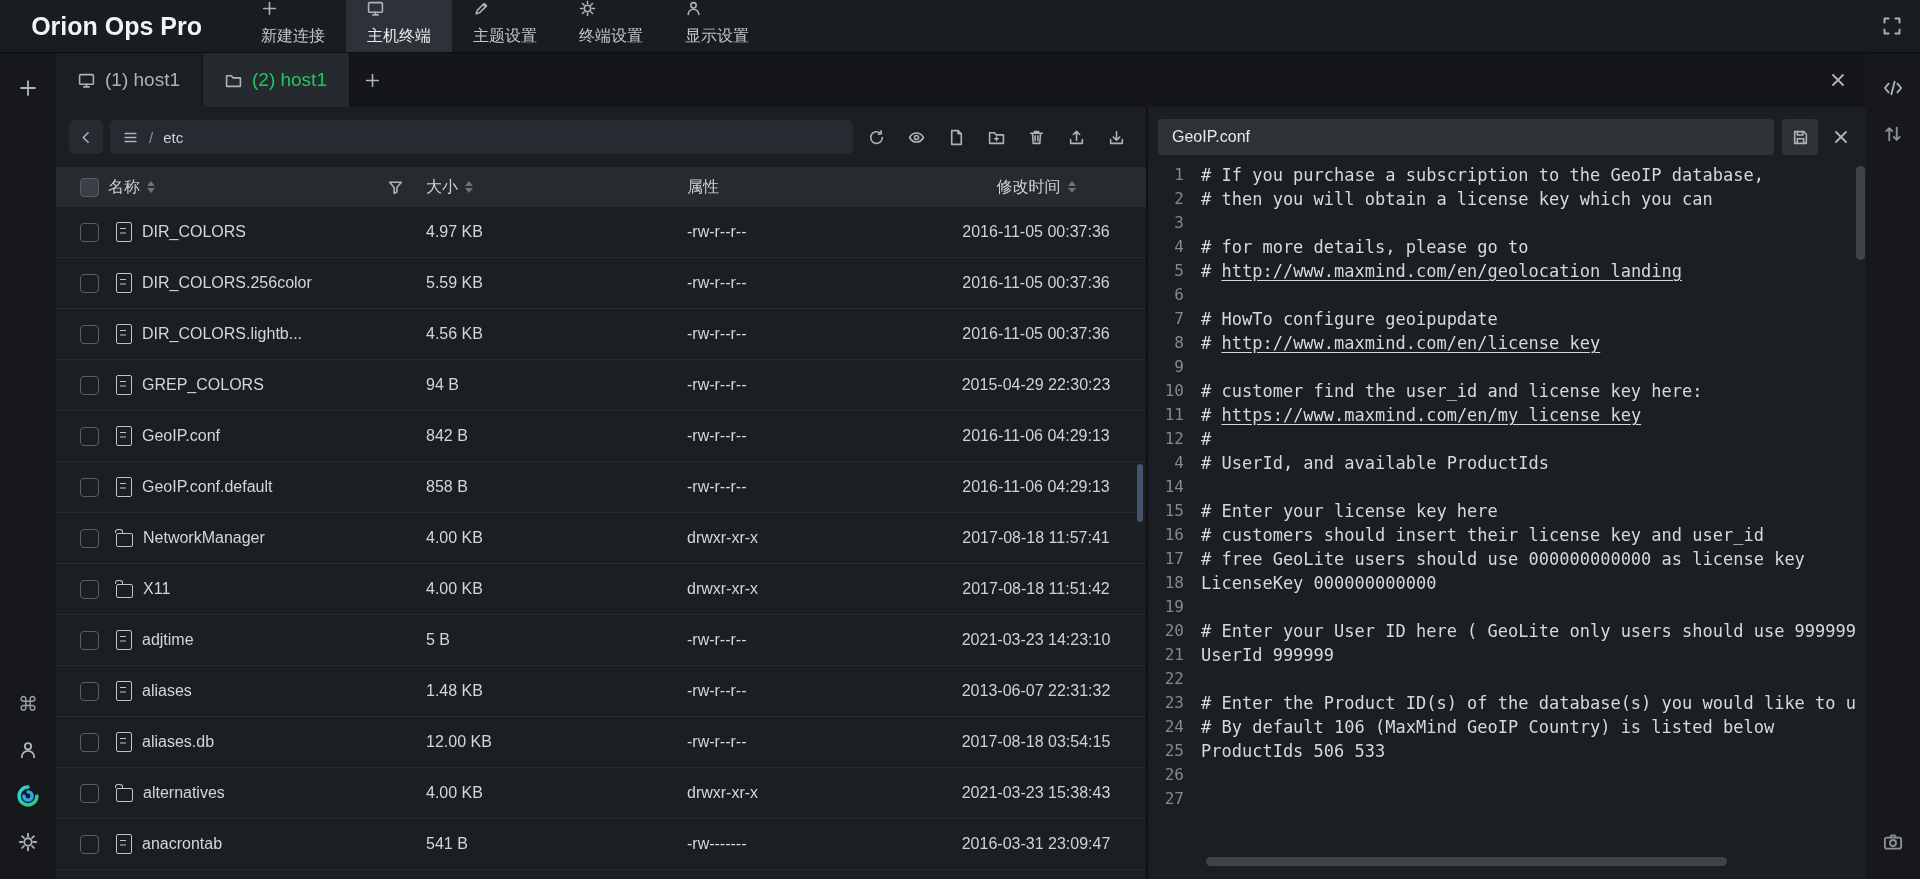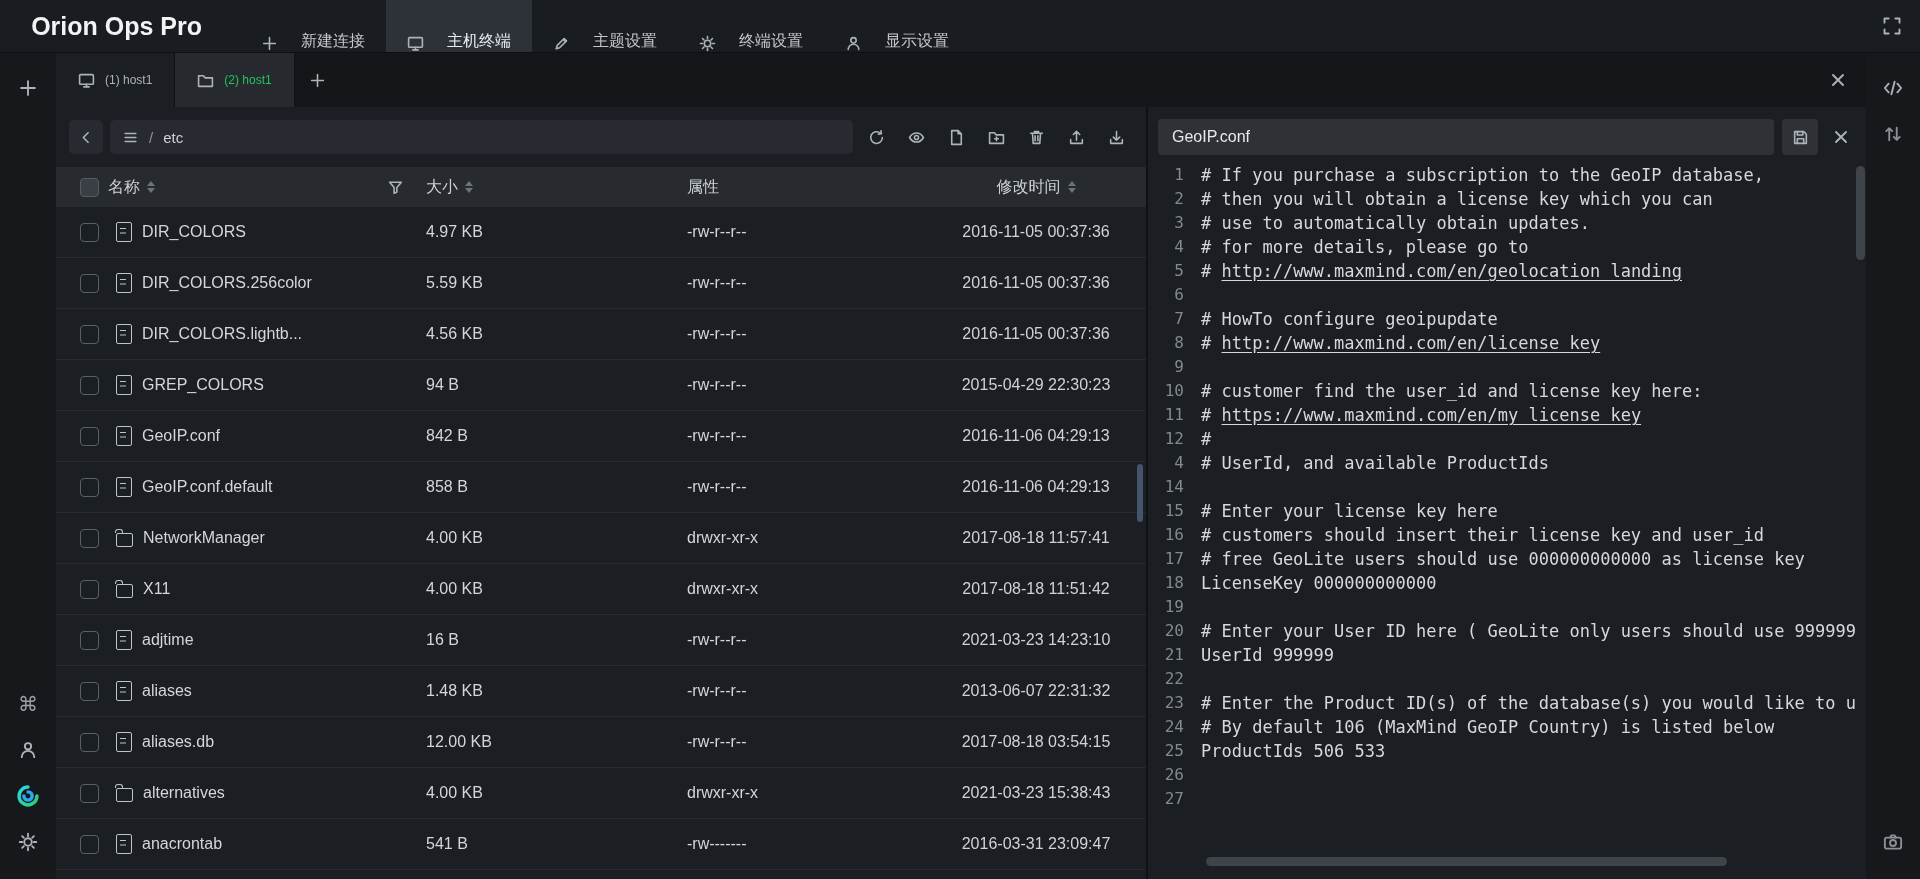--- a/index.html
+++ b/index.html
@@ -15,38 +15,38 @@
   
   .ic { width:17px; height:17px; stroke:#aeb3ba; fill:none; stroke-width:1.5; stroke-linecap:round; stroke-linejoin:round; flex:none; }
   .ic.big { width:20px; height:20px; }
   .ic.dim { stroke:#8b9097; }
 
   
   .topbar { height:52px; background:#191c20; border-bottom:1px solid #0d0f11; display:flex; align-items:center; flex:none; }
   .brand { display:flex; align-items:center; gap:11px; padding:0 20px; width:182px; flex:none; }
   .brand-title { color:#f1f3f5; font-weight:bold; font-size:25px; white-space:nowrap; }
   .menu { display:flex; height:100%; margin-left:18px; }
-  .menu-item { display:flex; align-items:flex-end; gap:23px; padding:0 21px; font-size:16px; color:#c2c6cc; cursor:pointer; white-space:nowrap; }
+  .menu-item { display:flex; align-items:flex-start; gap:9px; padding:0 21px; font-size:16px; color:#c2c6cc; cursor:pointer; white-space:nowrap;flex-direction:column; }
   .menu-item.active { background:#2d3138; color:#e9ebee; }
   .topbar-right { margin-left:auto; margin-right:18px; display:flex; align-items:center; }
   .icon-btn { display:flex; align-items:center; justify-content:center; cursor:pointer; background:transparent; border:none; padding:0; }
 
   
   .main { flex:1; display:flex; min-height:0; }
   .rail { width:56px; background:#16181c; display:flex; flex-direction:column; align-items:center; padding:12px 0 14px; flex:none; }
   .rail.right { width:54px; }
   .rail-btn { width:40px; height:46px; display:flex; align-items:center; justify-content:center; color:#9aa0a8; cursor:pointer; }
   .rail-spacer { flex:1; }
   .glyph { font-size:20px; color:#9aa0a8; line-height:1; }
 
   .center { flex:1; display:flex; flex-direction:column; min-width:0; }
 
   
   .tabbar { height:54px; background:#141619; display:flex; align-items:stretch; flex:none; }
-  .tab { display:flex; align-items:center; gap:10px; padding:0 22px; font-size:12px; color:#aeb3ba; background:#1b1e22; border-right:1px solid #0f1113; cursor:pointer; white-space:nowrap; }
+  .tab { display:flex; align-items:center; gap:10px; padding:0 22px; font-size:19px; color:#aeb3ba; background:#1b1e22; border-right:1px solid #0f1113; cursor:pointer; white-space:nowrap; }
   .tab.active { background:#26292e; color:#22c55e; }
   .tab-add { width:46px; display:flex; align-items:center; justify-content:center; cursor:pointer; }
   .tabbar-close { margin-left:auto; align-self:center; margin-right:18px; }
 
   
   .panels { flex:1; display:flex; gap:2px; background:#0f1113; min-height:0; }
 
   
   .file-panel { width:1090px; flex:none; background:#1b1e23; display:flex; flex-direction:column; padding-top:12px; position:relative; overflow:hidden; }
   .fp-toolbar { display:flex; align-items:center; gap:7px; padding:0 13px; height:36px; flex:none; }
@@ -416,21 +416,21 @@
               </div>
 
               <div class="file-row grid-cols">
                 <div class="cell-cb">
                   <span class="cb"></span>
                 </div>
                 <div class="cell-name">
                   <span class="fi file"></span>
                   <span>adjtime</span>
                 </div>
-                <div>16 B</div>
+                <div>5 B</div>
                 <div>-rw-r--r--</div>
                 <div class="cell-time">2021-03-23 14:23:10</div>
               </div>
 
               <div class="file-row grid-cols">
                 <div class="cell-cb">
                   <span class="cb"></span>
                 </div>
                 <div class="cell-name">
                   <span class="fi file"></span>
@@ -516,21 +516,20 @@
                 <span class="code-text"><span># If you purchase a subscription to the GeoIP database,</span></span>
               </div>
 
               <div class="code-line">
                 <span class="ln">2</span>
                 <span class="code-text"><span># then you will obtain a license key which you can</span></span>
               </div>
 
               <div class="code-line">
                 <span class="ln">3</span>
-                <span class="code-text"><span># use to automatically obtain updates.</span></span>
               </div>
 
               <div class="code-line">
                 <span class="ln">4</span>
                 <span class="code-text"><span># for more details, please go to</span></span>
               </div>
 
               <div class="code-line">
                 <span class="ln">5</span>
                 <span class="code-text"><span># </span><span class="code-link">http://www.maxmind.com/en/geolocation_landing</span></span>

